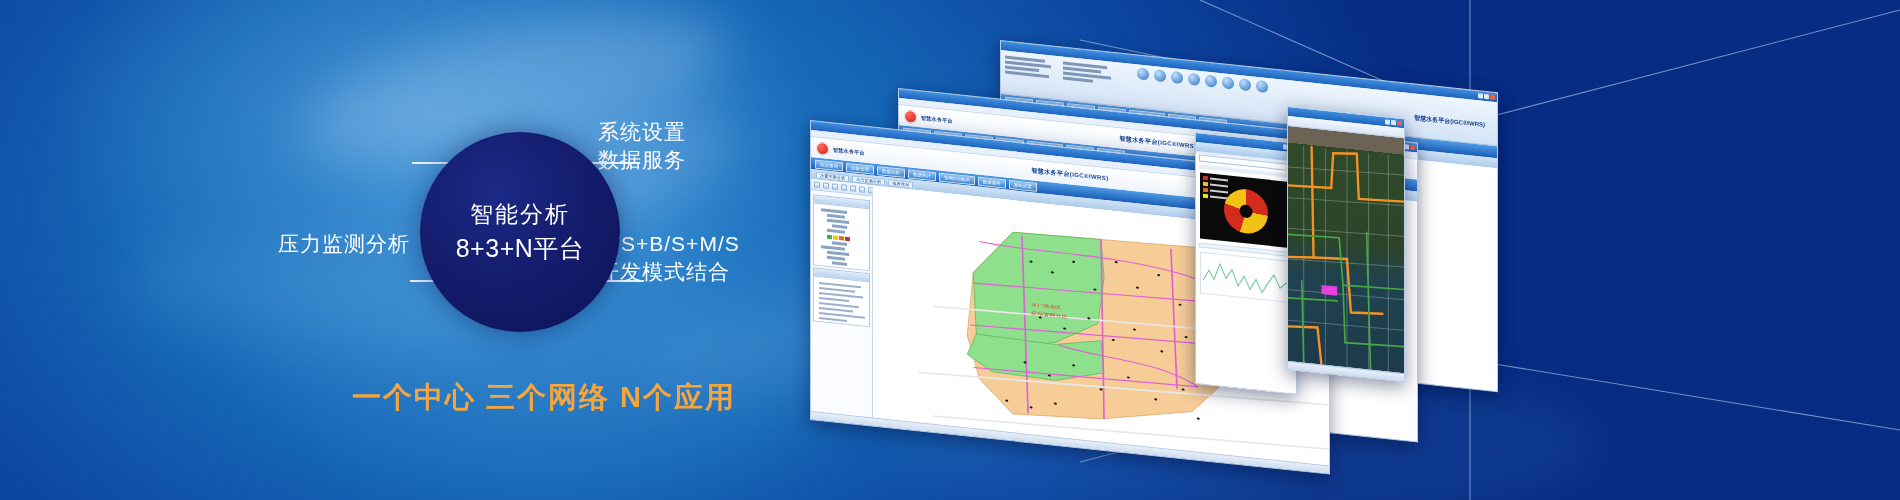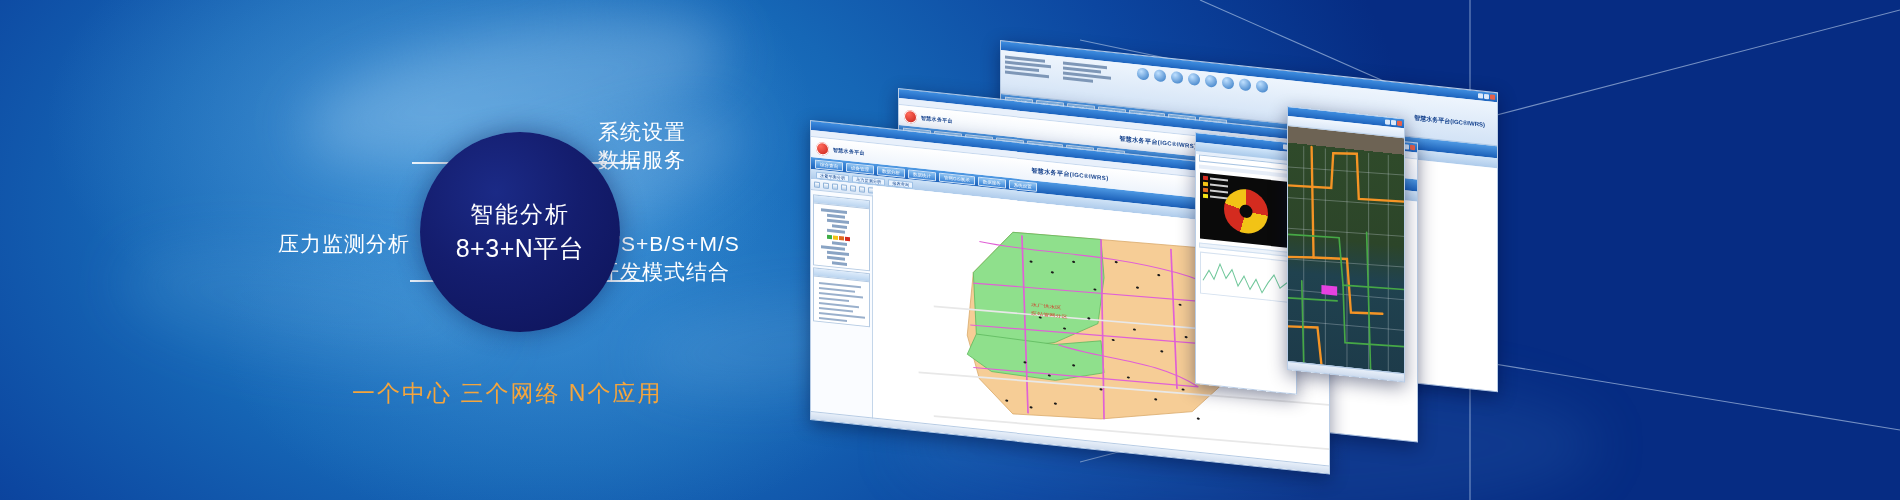--- a/index.html
+++ b/index.html
@@ -48,22 +48,22 @@
   .lbl.bl{left:-10px;top:120px;text-align:right;width:150px;}
   .lbl.br{left:328px;top:120px;text-align:left;width:210px;}
 
   .connector{position:absolute;height:2px;background:rgba(255,255,255,.88);}
   .cn-tl{left:142px;top:52px;width:70px;}
   .cn-tr{left:300px;top:52px;width:70px;}
   .cn-bl{left:140px;top:170px;width:82px;}
   .cn-br{left:298px;top:170px;width:76px;}
 
   .tagline{
-    position:absolute;left:352px;top:378px;color:#f5a53c;font-size:23px;letter-spacing:2px;
-    white-space:nowrap;font-weight:400;
+    position:absolute;left:352px;top:378px;color:#f5a53c;font-size:29px;letter-spacing:2px;
+    white-space:nowrap;font-weight:700;
   }
 
   
   .shotstack{position:absolute;left:790px;top:40px;width:720px;height:420px;}
   .win{position:absolute;background:#eef3fb;border:1px solid #b9cde6;box-shadow:0 5px 18px rgba(0,10,50,.45);overflow:hidden;}
   .win-chrome{background:linear-gradient(180deg,#eaf2fc 0%,#cfe0f4 55%,#b9d2ee 100%);}
   .tbar{height:9px;background:linear-gradient(180deg,#3f8ee0,#1d63bd);display:flex;align-items:center;justify-content:flex-end;padding-right:2px;gap:1px;}
   .tbar i{display:block;width:5px;height:5px;background:#dbe9fa;border-radius:1px;}
   .tbar i.x{background:#e8614a;}
   .menubar{height:7px;background:#e8f0fb;border-bottom:1px solid #c6d8ee;}

